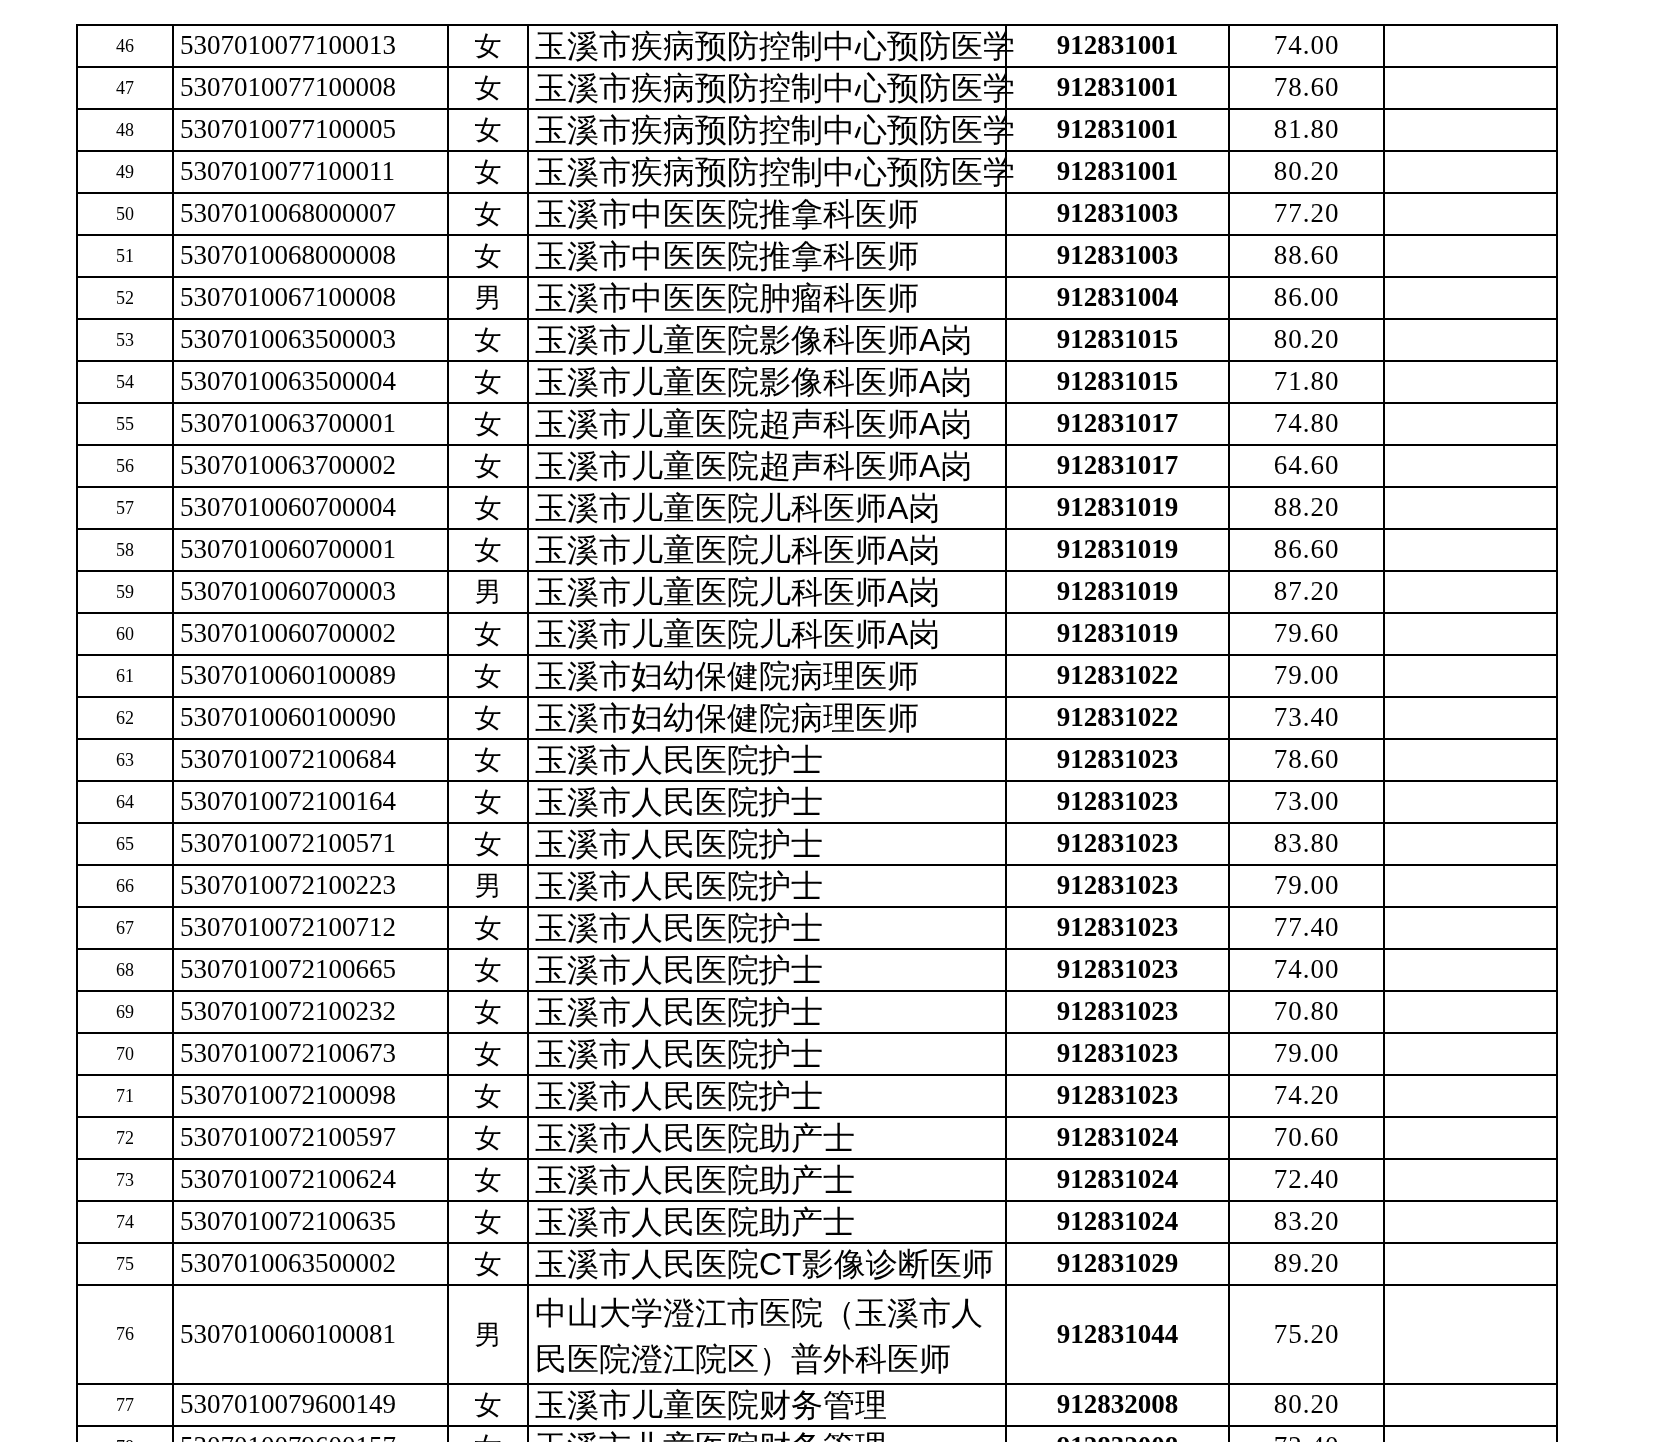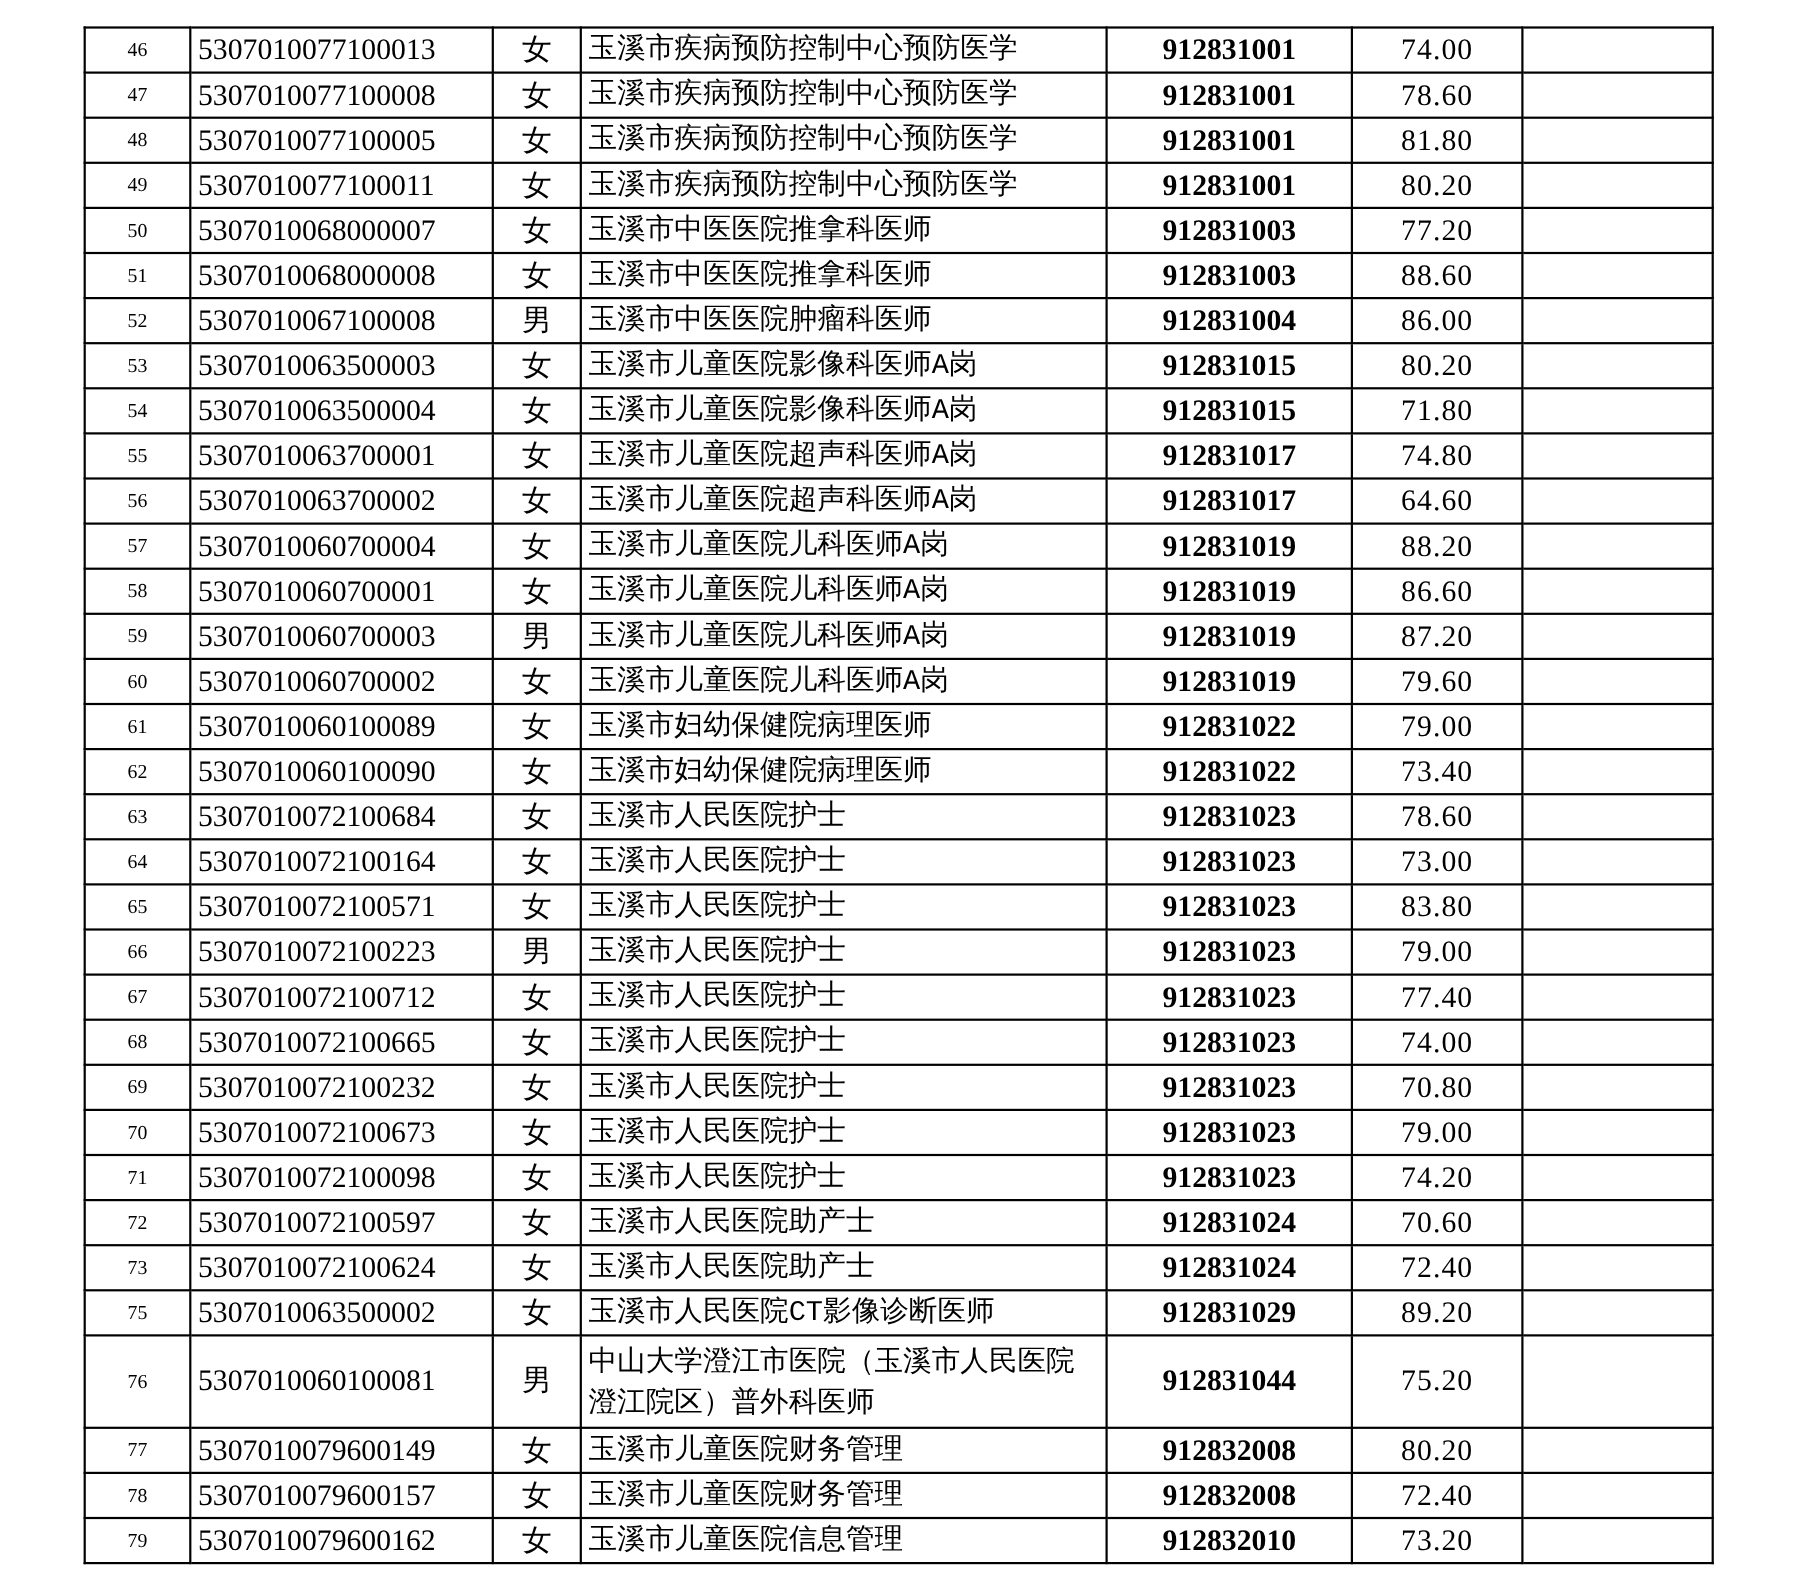--- a/index.html
+++ b/index.html
@@ -60,22 +60,22 @@
     padding-left: 8px;
     margin-top: 44px;
   }
   td.gender {
     text-align: center;
     font-size: 27px;
     font-family: "DejaVu Sans", "Liberation Sans", sans-serif;
   }
   td.position {
     text-align: left;
-    font-size: 26px;
-    font-family: Liberation Mono, monospace;
+    font-size: 32px;
+    font-family: Liberation Sans, sans-serif;
     padding-left: 9px;
     white-space: nowrap;
   }
   td.position.wrap {
     white-space: normal;
     line-height: 1.45;
     padding-top: 4px;
     padding-bottom: 0;
   }
   td.code {
@@ -357,20 +357,29 @@
           <tr class="row">
             <td class="seq">73</td>
             <td class="idnum">5307010072100624</td>
             <td class="gender">女</td>
             <td class="position">玉溪市人民医院助产士</td>
             <td class="code">912831024</td>
             <td class="score">72.40</td>
             <td class="note"></td>
           </tr>
           <tr class="row">
+            <td class="seq">74</td>
+            <td class="idnum">5307010072100635</td>
+            <td class="gender">女</td>
+            <td class="position">玉溪市人民医院助产士</td>
+            <td class="code">912831024</td>
+            <td class="score">83.20</td>
+            <td class="note"></td>
+          </tr>
+          <tr class="row">
             <td class="seq">75</td>
             <td class="idnum">5307010063500002</td>
             <td class="gender">女</td>
             <td class="position">玉溪市人民医院CT影像诊断医师</td>
             <td class="code">912831029</td>
             <td class="score">89.20</td>
             <td class="note"></td>
           </tr>
           <tr class="row row-tall">
             <td class="seq">76</td>

